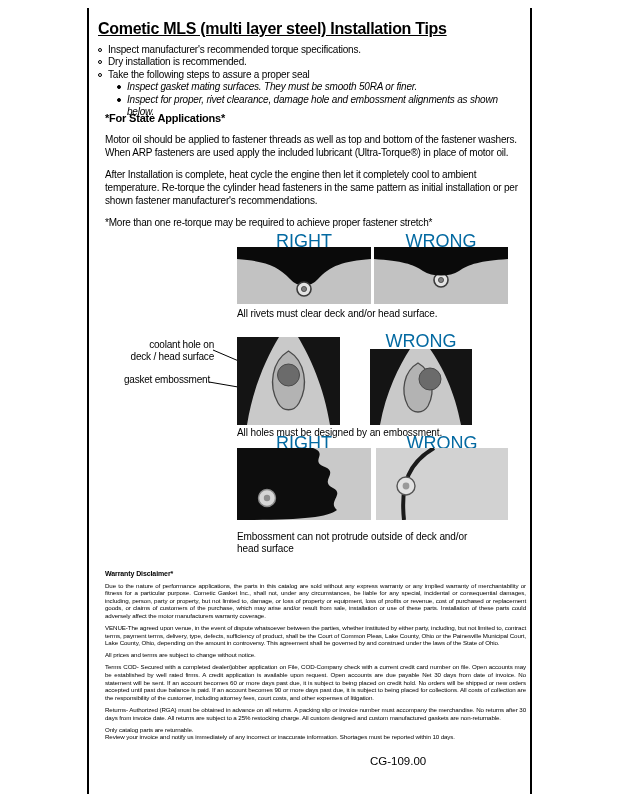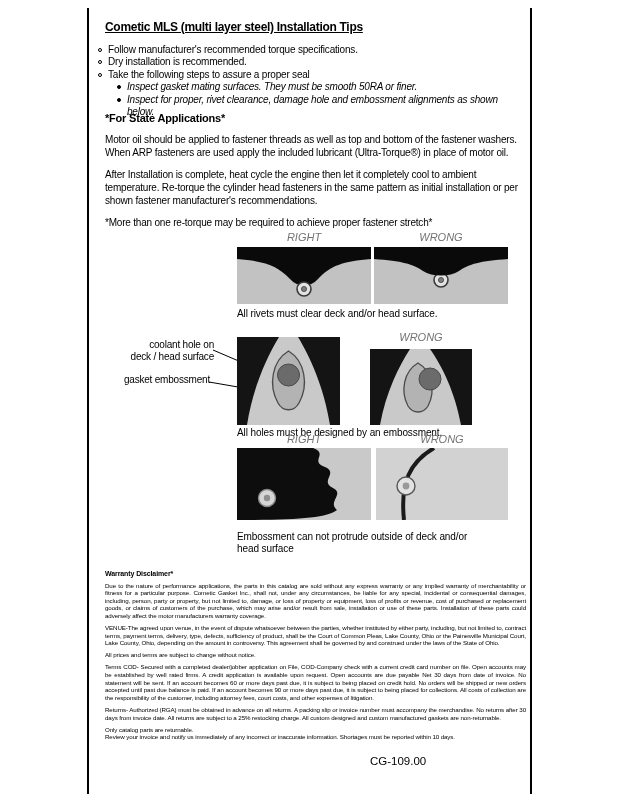--- a/index.html
+++ b/index.html
@@ -8,36 +8,36 @@
     width:618px; height:800px; position:relative; overflow:hidden;
     font-family:"Liberation Sans", sans-serif; color:#000;
   }
   .page { position:absolute; inset:0; background:#fff; }
 
   .vrule { position:absolute; top:8px; height:786px; width:2px; background:#000; }
   .vrule.left { left:87px; }
   .vrule.right { left:530px; }
 
   .title {
-    position:absolute; left:105px; top:20px;
-    font-size:12px; font-weight:bold; letter-spacing:-0.3px;
+    position:absolute; left:98px; top:20px;
+    font-size:16px; font-weight:bold; letter-spacing:-0.3px;
     text-decoration:underline;
   }
 
   .tips { position:absolute; left:98px; top:44px; width:425px; font-size:10px; letter-spacing:-0.2px; }
   .tip-row { display:flex; line-height:12.4px; align-items:flex-start; }
   .dot { flex:0 0 auto; width:4px; height:4px; border:1px solid #000; border-radius:50%; margin:4px 6px 0 0; }
   .dot.filled { background:#000; }
   .sub { margin-left:19px;font-style:italic; }
 
   .diesel { position:absolute; left:105px; top:112px; width:415px; font-size:10px; letter-spacing:-0.2px; }
   .diesel-head { font-size:11px; font-weight:bold; letter-spacing:-0.2px; margin-bottom:9px; }
   .diesel p { line-height:13px; margin-bottom:9px; }
 
-  .dia-head { position:absolute; font-size:11px; text-align:center; color:#737373;font-style:italic; }
+  .dia-head { position:absolute; font-size:18px; text-align:center; color:#0369a1; }
   .dia-img { position:absolute; line-height:0; }
   .dia-caption { position:absolute; font-size:10px; letter-spacing:-0.1px; line-height:12px; }
 
   .pointer-label { position:absolute; font-size:10px; letter-spacing:-0.2px; text-align:right; line-height:11.5px; }
   .leader-svg { position:absolute; left:205px; top:340px; }
 
   .disclaimer { position:absolute; left:105px; top:570px; width:421px; font-size:6.2px; line-height:7.6px; letter-spacing:-0.1px; text-align:justify; }
   .disc-head { font-size:7px; font-weight:bold; margin-bottom:4px; text-align:left; }
   .disc-p { margin-bottom:4.5px; }
   .disc-p.tight { margin-bottom:0; }
@@ -50,21 +50,21 @@
 <div class="page">
 
   <div class="vrule left"></div>
   <div class="vrule right"></div>
 
   <div class="title">Cometic MLS (multi layer steel) Installation Tips</div>
 
   <div class="tips">
     <div class="tip-row">
       <span class="dot"></span>
-      <span>Follow manufacturer's recommended torque specifications.</span>
+      <span>Inspect manufacturer's recommended torque specifications.</span>
     </div>
     <div class="tip-row">
       <span class="dot"></span>
       <span>Dry installation is recommended.</span>
     </div>
     <div class="tip-row">
       <span class="dot"></span>
       <span>Take the following steps to assure a proper seal</span>
     </div>
     <div class="sub">

